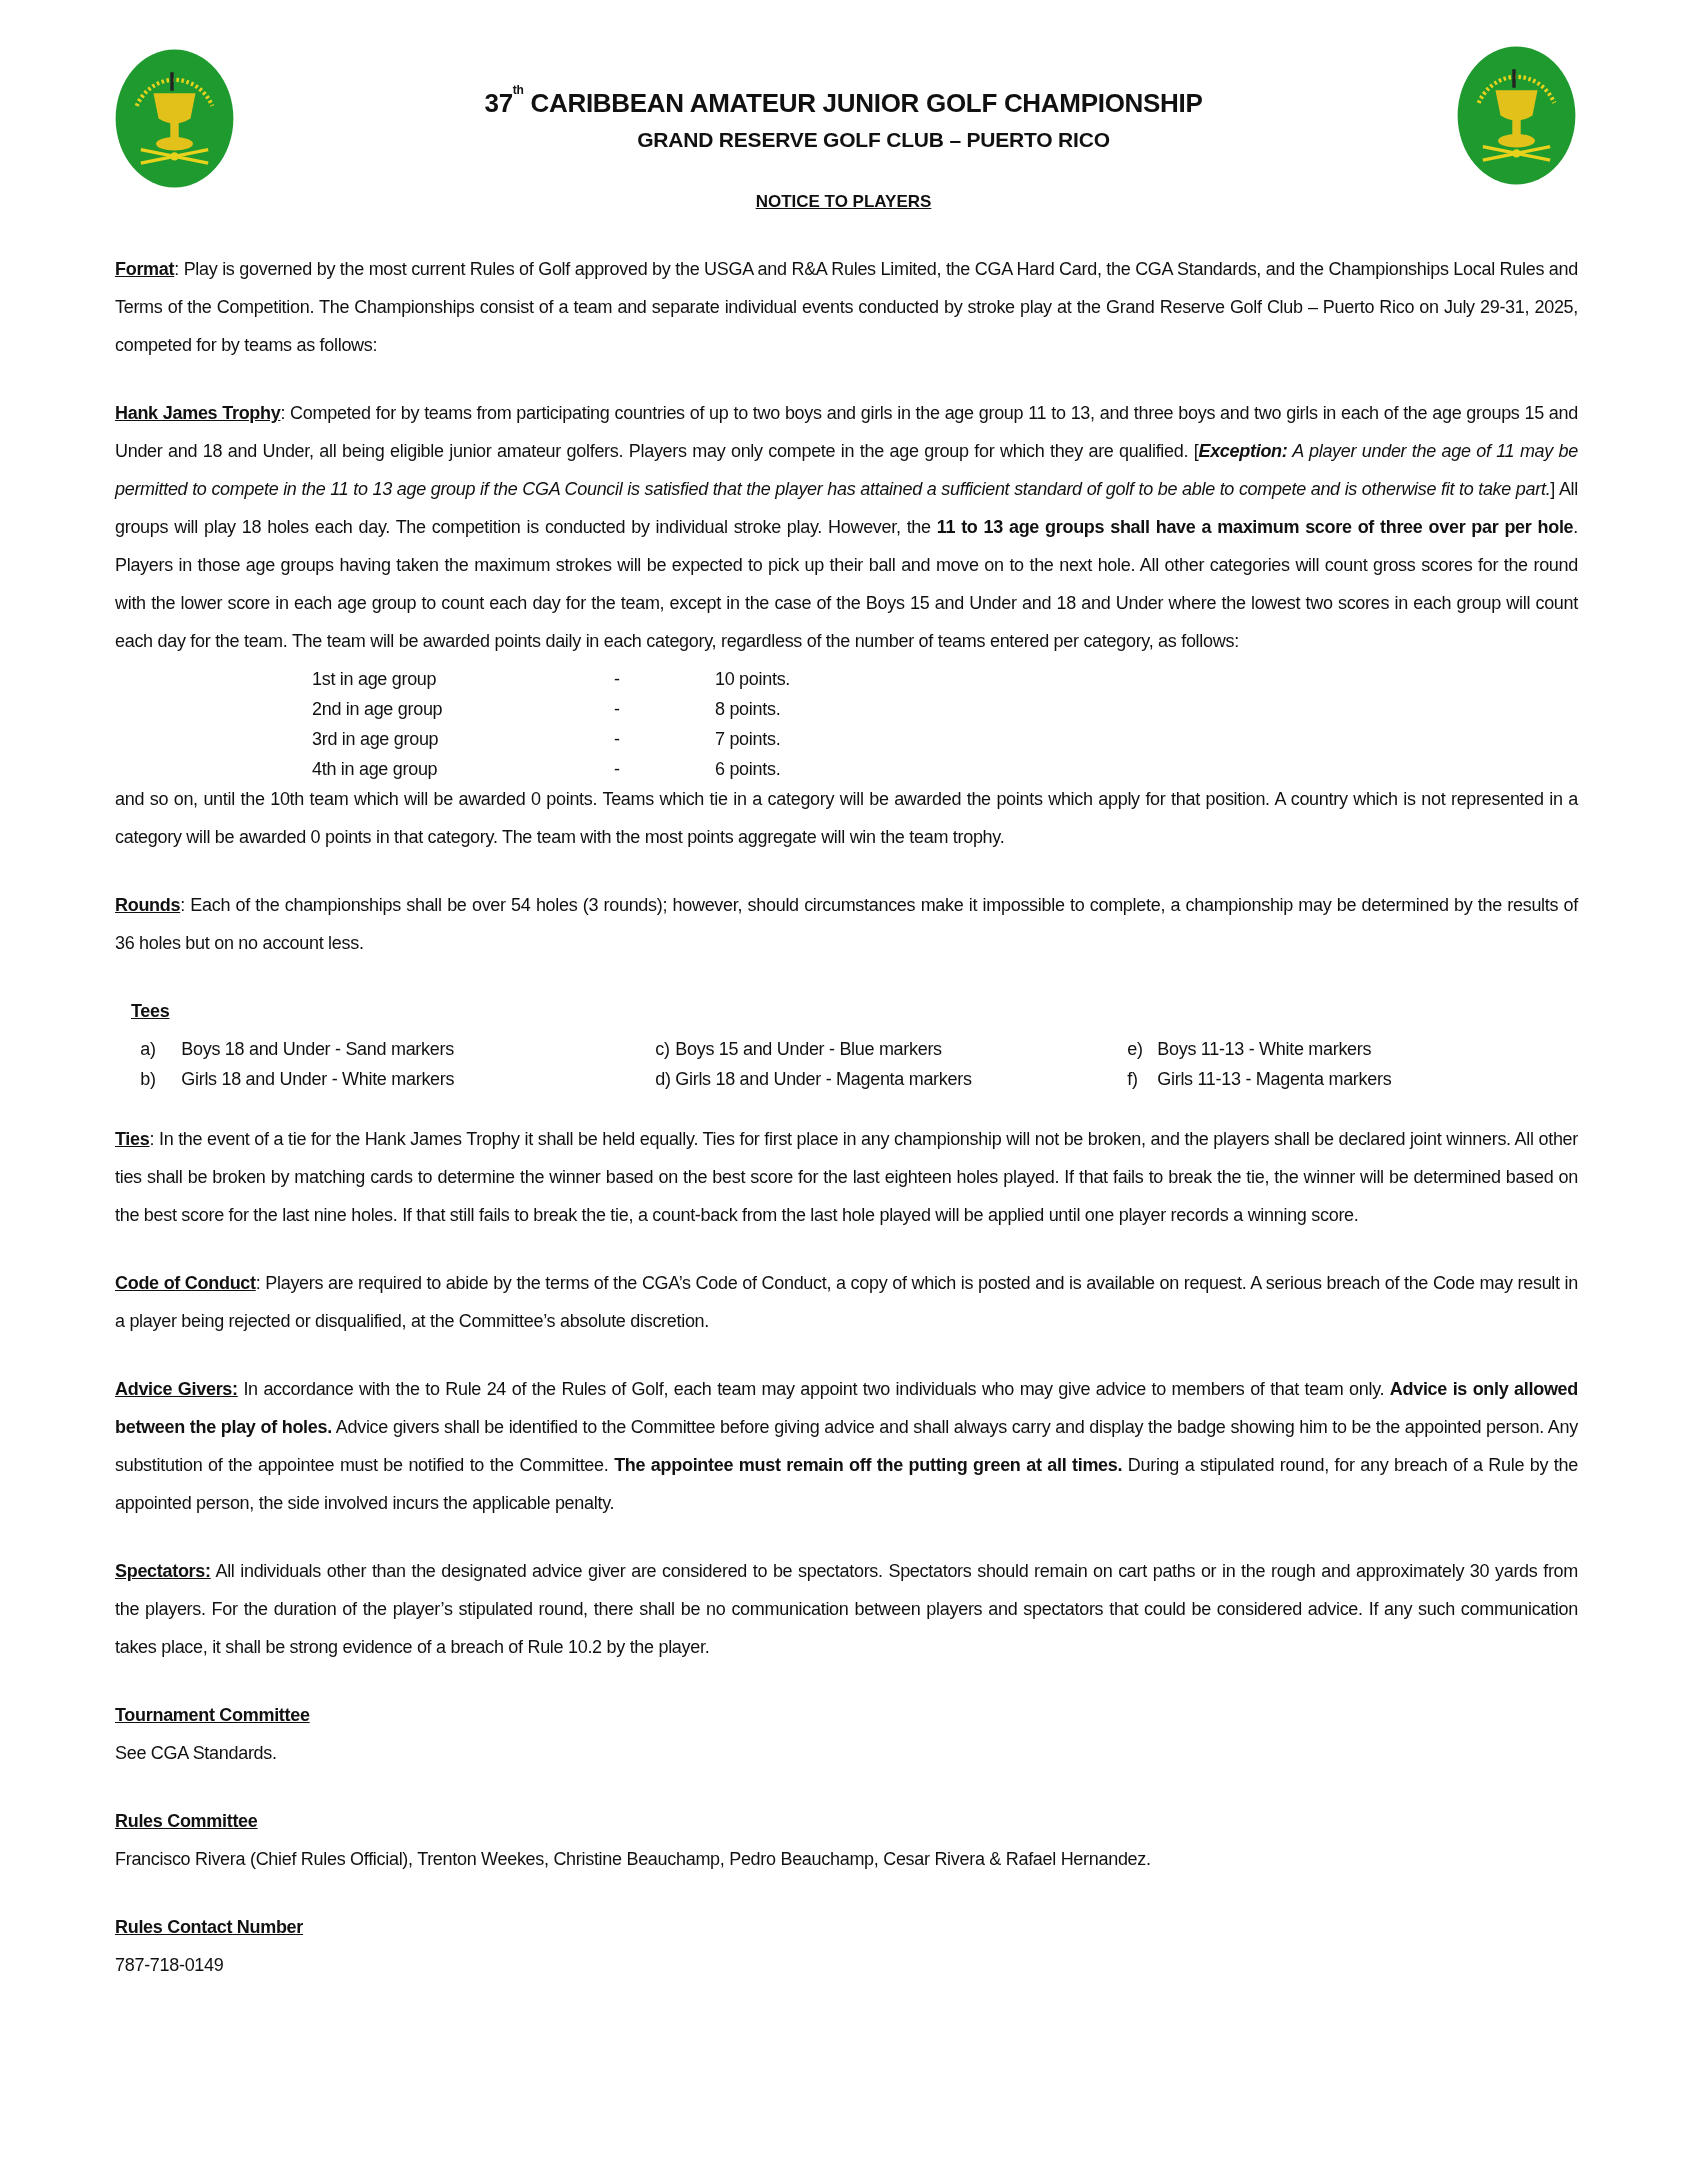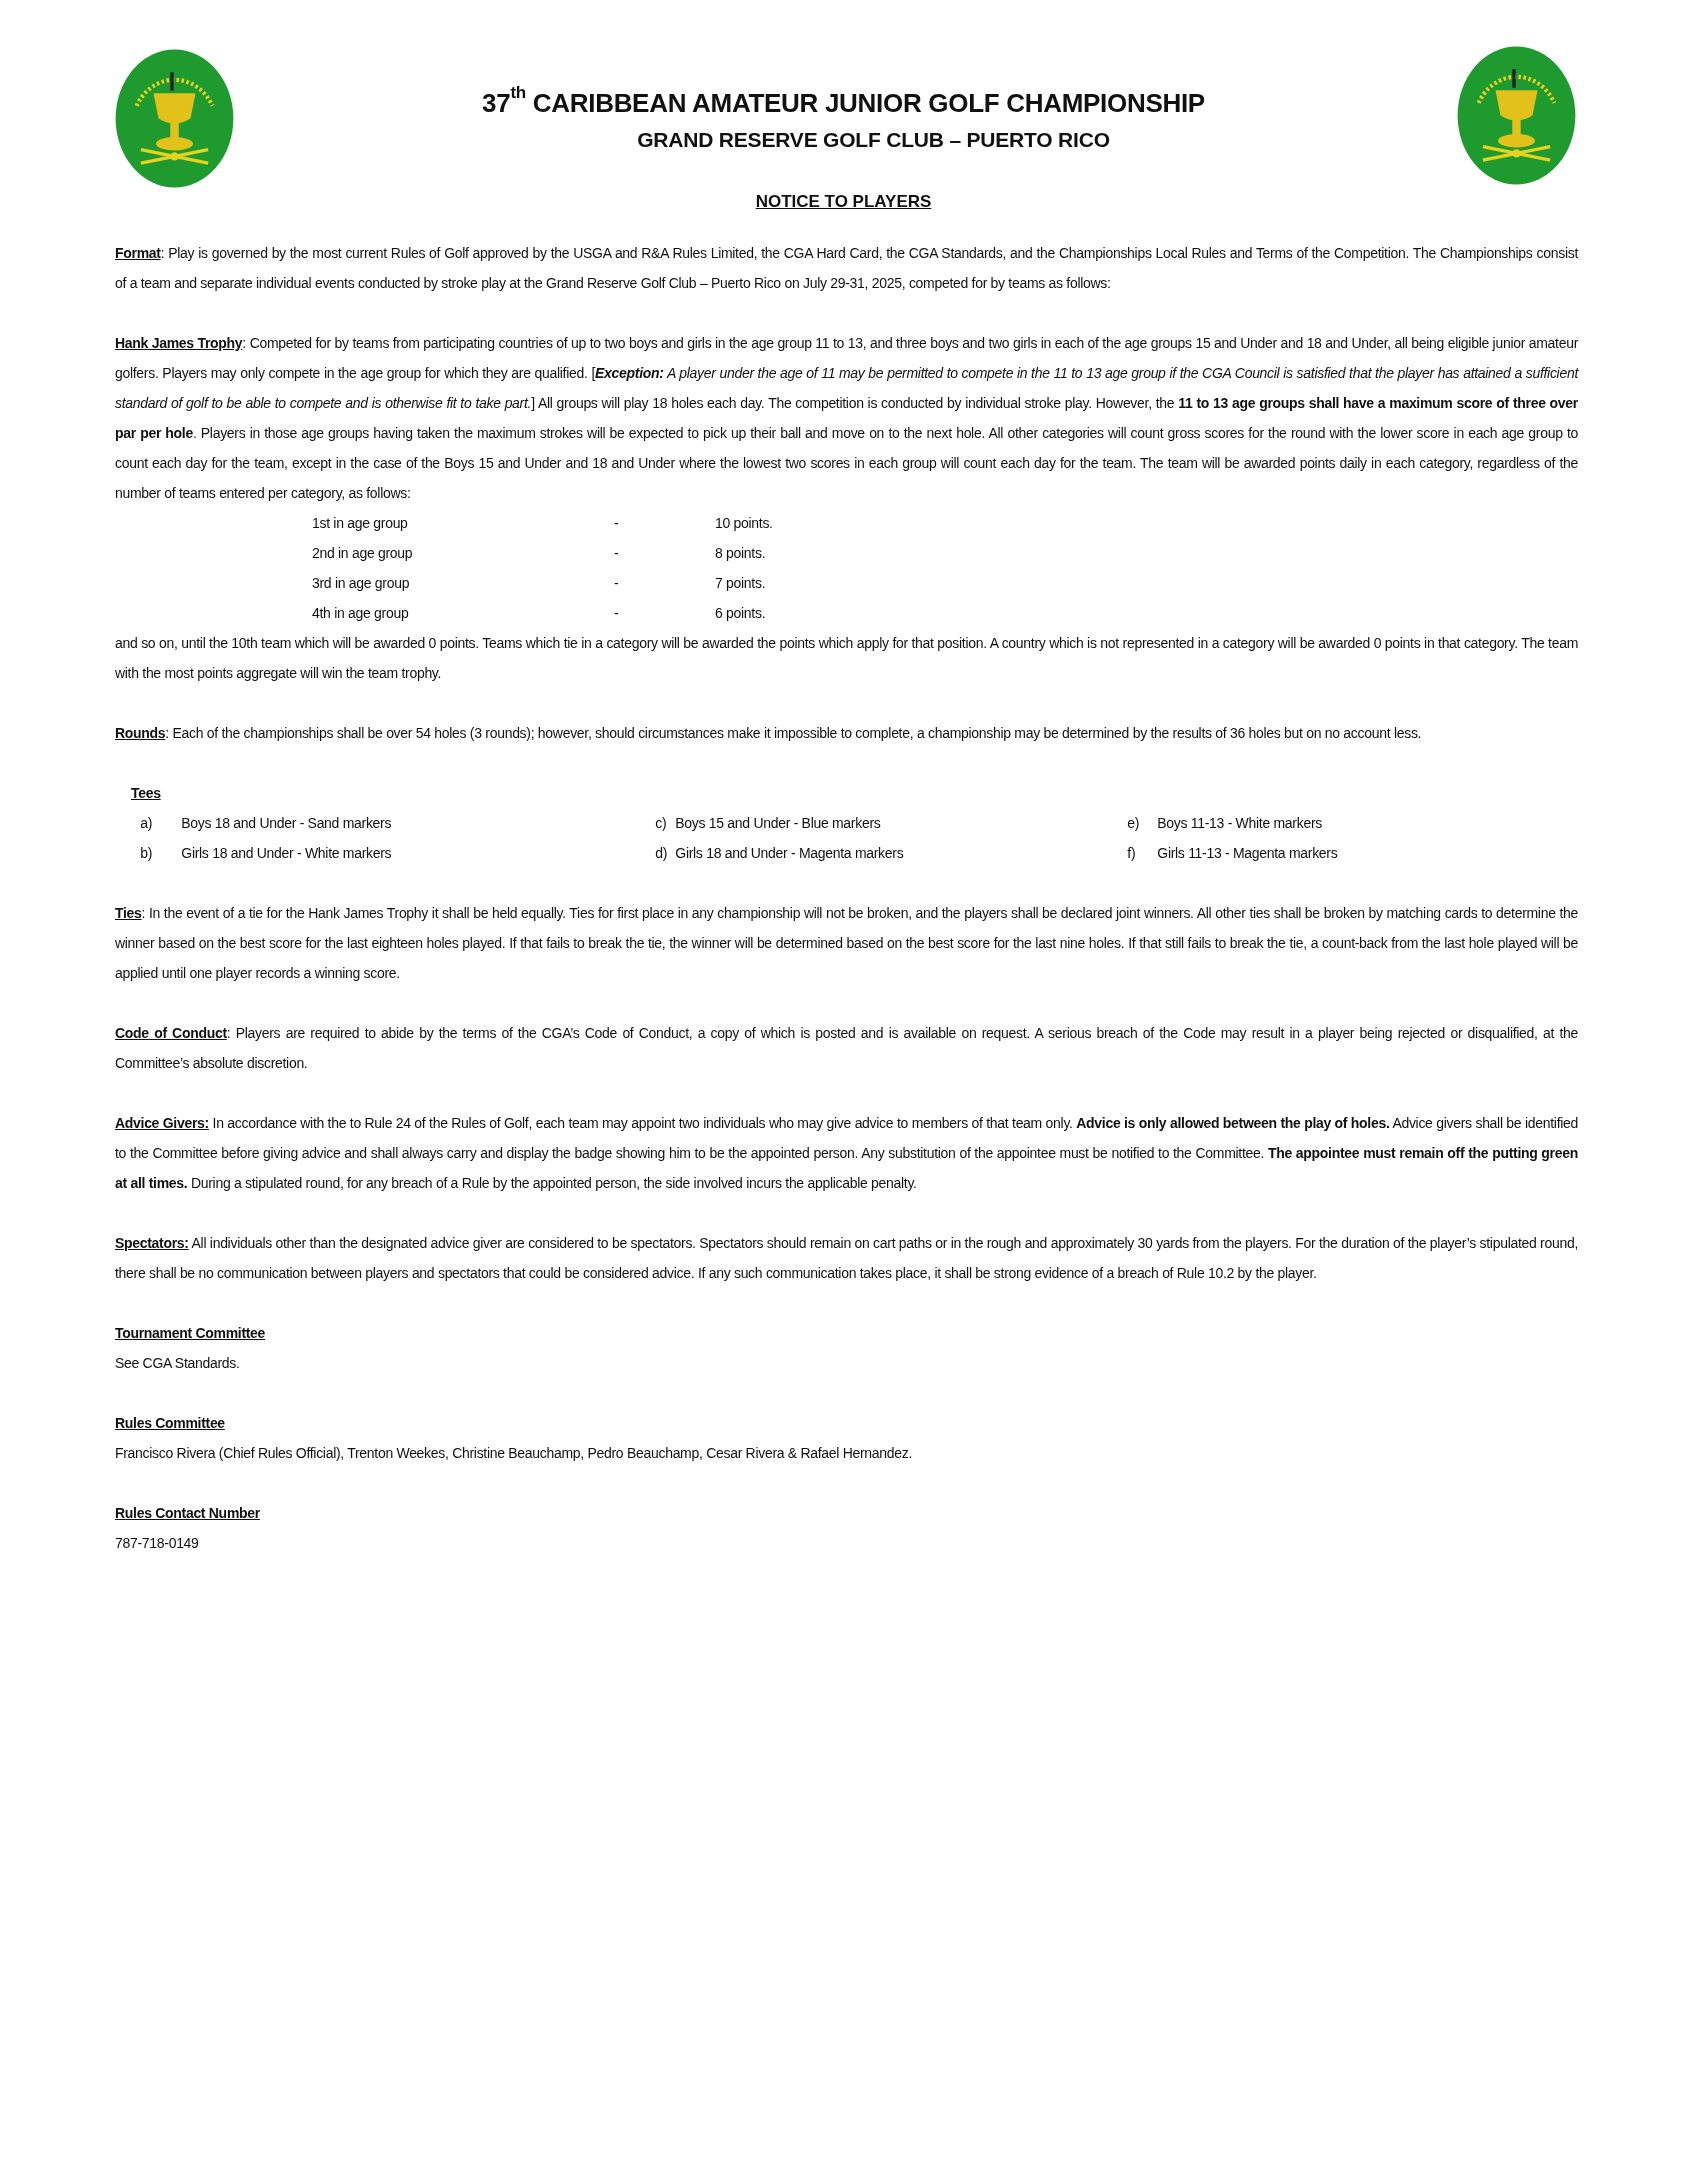--- a/index.html
+++ b/index.html
@@ -5,25 +5,25 @@
   html, body { margin:0; padding:0; background:#ffffff; }
   body { width:1687px; height:2183px; position:relative; overflow:hidden;
          font-family:"Liberation Sans", sans-serif; color:#111; }
   .page { position:absolute; left:0; top:0; width:1687px; height:2183px; }
   .logo { position:absolute; width:127px; height:143px; }
   .logo svg { width:100%; height:100%; display:block; }
   .logo.left { left:111px; top:47px; }
   .logo.right { left:1453px; top:44px; }
   .hdr { position:absolute; left:0; width:1687px; text-align:center; font-weight:bold; }
   .title { top:88px; font-size:26px; letter-spacing:-0.3px; }
-  .title sup { font-size:17px; vertical-align:top; position:relative; top:-5px; }
+  .title sup { font-size:12px; vertical-align:top; position:relative; top:-5px; }
   .subtitle { top:128px; font-size:21px; letter-spacing:-0.2px;padding-left:30px; }
   .notice { top:192px; font-size:17px; text-decoration:underline; }
-  .body { position:absolute; left:115px; width:1463px; top:238px;
-          font-size:14px; line-height:30px; letter-spacing:-0.3px; }
+  .body { position:absolute; left:115px; width:1463px; top:250px;
+          font-size:18px; line-height:38px; letter-spacing:-0.3px; }
   .para { margin:0 0 30px 0; text-align:justify; }
   .para.tight { margin-bottom:0; }
   .lbl { font-weight:bold; text-decoration:underline; }
   .b { font-weight:bold; }
   .i { font-style:italic; }
   .pts { margin:0; }
   .pts .row { display:flex; height:30px; }
   .pts .place { margin-left:197px; width:302px; }
   .pts .dash { width:101px; }
   .tees { margin:0 0 30px 16px; }

